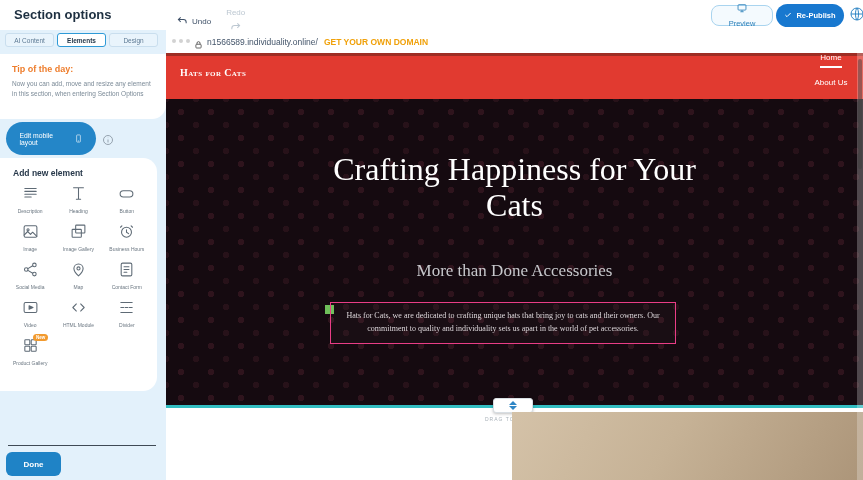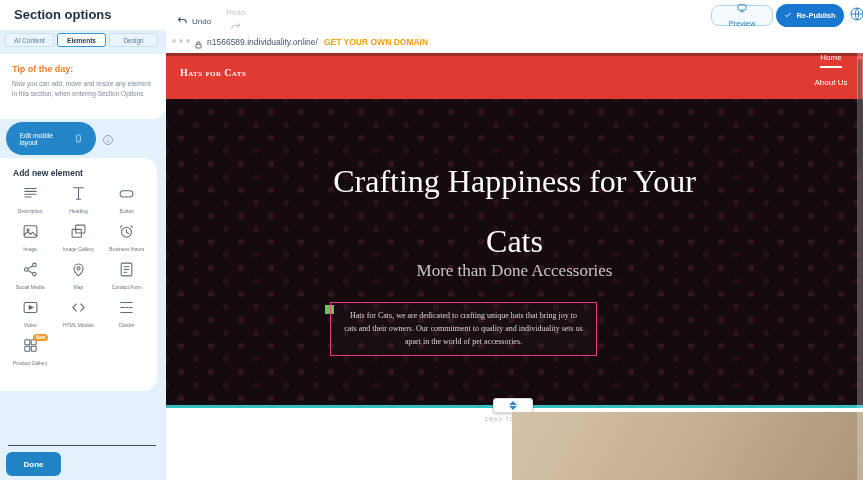--- a/index.html
+++ b/index.html
@@ -68,24 +68,24 @@
   .nav { position:absolute; right:14px; top:0; height:46px; display:flex; align-items:center; gap:16px; font-size:8px; color:#fff;flex-direction:column; }
   .nav-item { cursor:pointer; padding-bottom:4px; border-bottom:2px solid transparent; margin-bottom:-6px; }
   .nav-item.active { border-bottom-color:#fff; }
   .nav-more { font-size:11px; cursor:pointer; margin-bottom:-4px; }
 
   .hero { position:absolute; left:0; top:46px; width:697px; height:307px; background-color:#150a10;
           background-image:radial-gradient(circle, rgba(150,60,80,.20) 3px, transparent 3.5px),
                            radial-gradient(circle, rgba(150,60,80,.14) 3px, transparent 3.5px);
           background-size:30px 26px, 30px 26px; background-position:0 0, 15px 13px; }
   .hero-title { position:absolute; left:0; right:0; top:52px; margin:0 auto; width:420px; text-align:center;
-                font-family:"Liberation Serif", serif; font-weight:normal; font-size:32px; line-height:60px; color:#ffffff; cursor:pointer; }
+                font-family:"Liberation Serif", serif; font-weight:normal; font-size:32px; line-height:36px; color:#ffffff; cursor:pointer; }
   .hero-subtitle { position:absolute; left:0; right:0; top:162px; text-align:center;
                    font-family:"Liberation Serif", serif; font-size:17px; color:#c7c8cc; cursor:pointer; }
-  .hero-textbox { position:absolute; left:164px; top:203px; width:267px; border:1.5px solid #e93d86; background:rgba(255,255,255,0.02);
+  .hero-textbox { position:absolute; left:164px; top:203px; width:346px; border:1.5px solid #e93d86; background:rgba(255,255,255,0.02);
                   padding:7px 12px; font-family:"Liberation Serif", serif; font-size:8px; line-height:1.6; color:#ded8dc;
                   text-align:center; cursor:pointer; }
   .green-handle { position:absolute; left:159px; top:206px; width:9px; height:9px; background:#6fbf5a; cursor:pointer; }
 
   .teal-line { position:absolute; left:0; top:352px; width:697px; height:2.5px; background:#32bdc1; }
   .resize-handle { position:absolute; left:327px; top:345px; width:40px; height:15px; background:#fff; border:1px solid #d8dee3;
                    border-radius:3px; box-shadow:0 1px 3px rgba(0,0,0,.25); display:flex; flex-direction:column;
                    align-items:center; justify-content:center; gap:1px; cursor:ns-resize; }
   .tri-up { width:0; height:0; border-left:4px solid transparent; border-right:4px solid transparent; border-bottom:4px solid #2e86c5; }
   .tri-down { width:0; height:0; border-left:4px solid transparent; border-right:4px solid transparent; border-top:4px solid #2e86c5; }

